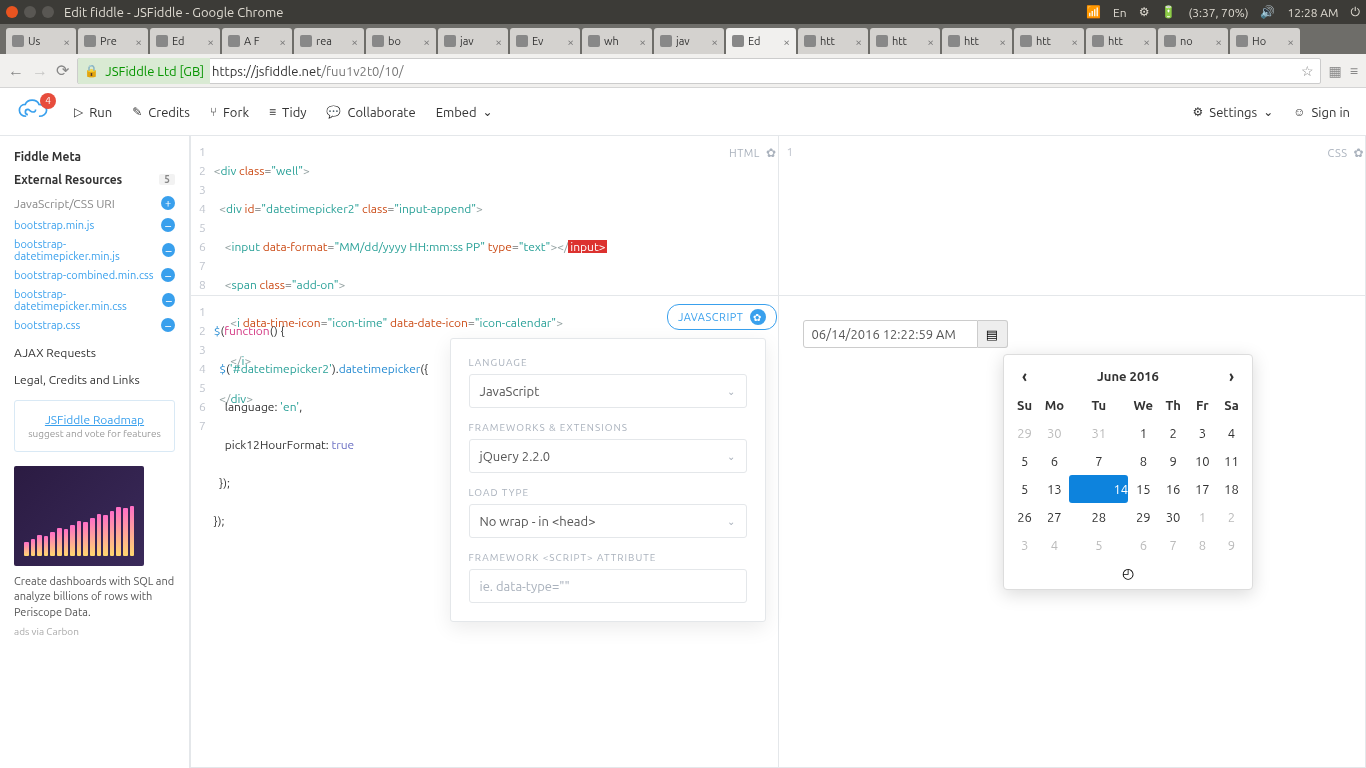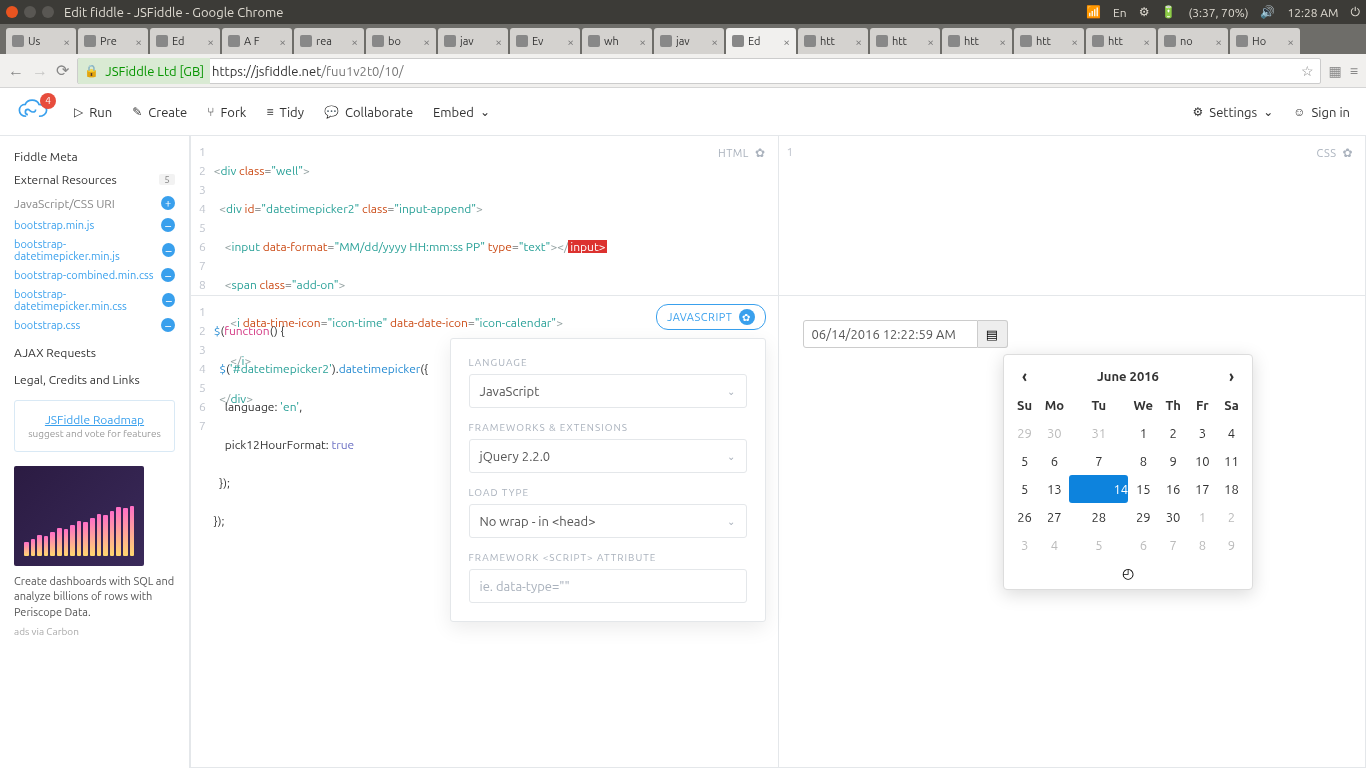--- a/index.html
+++ b/index.html
@@ -39,41 +39,41 @@
 .logo-badge { position: absolute; top: -6px; right: -6px; background: #e74c3c; color: #fff; width: 16px; height: 16px; border-radius: 50%; font-size: 10px; display: flex; align-items: center; justify-content: center; }
 .hbtn { display: flex; align-items: center; gap: 6px; color: #333; font-size: 13px; margin-right: 20px; cursor: pointer; }
 .hbtn-icon { font-size: 12px; }
 .spacer { flex: 1; }
 
 
 .main { display: flex; height: calc(768px - 24px - 30px - 34px - 48px); }
 
 
 .sidebar { width: 190px; border-right: 1px solid #e4e7ea; padding: 14px 14px; overflow-y: auto; font-size: 12px; }
-.side-h { color: #333; font-weight: 400; margin: 10px 0; display: flex; align-items: center; justify-content: space-between; }
+.side-h { color: #333; font-weight: 700; margin: 10px 0; display: flex; align-items: center; justify-content: space-between; }
 .side-h.first { margin-top: 0; }
 .side-cnt { background: #f2f2f2; color: #888; padding: 0 5px; border-radius: 2px; font-size: 10px; }
 .side-input { color: #888; font-size: 12px; margin-bottom: 8px; display: flex; align-items: center; justify-content: space-between; }
 .plus { background: #39a0ed; color: #fff; width: 14px; height: 14px; border-radius: 50%; display: inline-flex; align-items: center; justify-content: center; font-size: 11px; }
 .minus { background: #39a0ed; color: #fff; width: 14px; height: 14px; border-radius: 50%; display: inline-flex; align-items: center; justify-content: center; font-size: 13px; }
 .res-item { color: #39a0ed; font-size: 11px; margin: 6px 0; display: flex; align-items: center; justify-content: space-between; cursor: pointer; }
 .side-link { color: #333; font-size: 12px; margin: 14px 0; cursor: pointer; }
 .roadmap { border: 1px solid #d9e9f5; border-radius: 3px; padding: 12px; text-align: center; margin: 14px 0; }
 .roadmap-a { color: #39a0ed; font-size: 12px; display: block; margin-bottom: 0; text-decoration: underline; }
 .roadmap-s { color: #999; font-size: 10px; }
 .ad-img { width: 130px; height: 100px; background: linear-gradient(135deg, #2b1b42, #3a2a5a); border-radius: 2px; margin: 10px 0 8px; position: relative; overflow: hidden; }
 .ad-bars { position: absolute; bottom: 10px; left: 10px; right: 10px; height: 70px; display: flex; align-items: flex-end; gap: 2px; }
 .ad-bar { flex: 1; background: linear-gradient(#ff6ec7, #ffd86e); border-radius: 1px; }
 .ad-txt { color: #555; font-size: 11px; line-height: 1.4; }
 .ad-via { color: #aaa; font-size: 10px; margin-top: 6px; }
 
 
 .panels { flex: 1; display: grid; grid-template-columns: 1fr 1fr; grid-template-rows: 160px 1fr; border-left: 1px solid #e4e7ea; }
 .panel { border-right: 1px solid #e4e7ea; border-bottom: 1px solid #e4e7ea; position: relative; overflow: visible; }
-.panel-label { position: absolute; top: 10px; right: 12px; color: #aab2bd; font-size: 11px; display: flex; align-items: center; gap: 6px; letter-spacing: 0.5px; }
+.panel-label { position: absolute; top: 10px; right: 1px; color: #aab2bd; font-size: 11px; display: flex; align-items: center; gap: 6px; letter-spacing: 0.5px; }
 .panel-gear { color: #aab2bd; cursor: pointer; font-size: 12px; }
 .panel-label.js-on { border: 1px solid #39a0ed; color: #39a0ed; border-radius: 12px; padding: 4px 10px; top: 8px; }
 .panel-label.js-on .panel-gear { background: #39a0ed; color: #fff; width: 16px; height: 16px; border-radius: 50%; display: inline-flex; align-items: center; justify-content: center; font-size: 10px; }
 
 
 .code { font-family: "Menlo", "Consolas", monospace; font-size: 12px; line-height: 19px; display: flex; }
 .gutter { color: #c0c5ce; text-align: right; padding: 6px 8px; }
 .gutter div { height: 19px; }
 .src { padding: 6px 0; white-space: pre; color: #333; }
 .src .line { height: 19px; }
@@ -256,21 +256,21 @@
         <path d="M14 18c-2 0-3-1-3-3s1-3 3-3 3 3 6 3 3-1 3-3" fill="none" stroke="#39a0ed" stroke-width="2"></path>
       </svg>
     <div class="logo-badge">4</div>
   </div>
   <div class="hbtn">
       <span class="hbtn-icon">▷</span>
       <span>Run</span>
     </div>
   <div class="hbtn">
       <span class="hbtn-icon">✎</span>
-      <span>Create</span>
+      <span>Credits</span>
     </div>
   <div class="hbtn">
       <span class="hbtn-icon">⑂</span>
       <span>Fork</span>
     </div>
   <div class="hbtn">
       <span class="hbtn-icon">≡</span>
       <span>Tidy</span>
     </div>
   <div class="hbtn">

